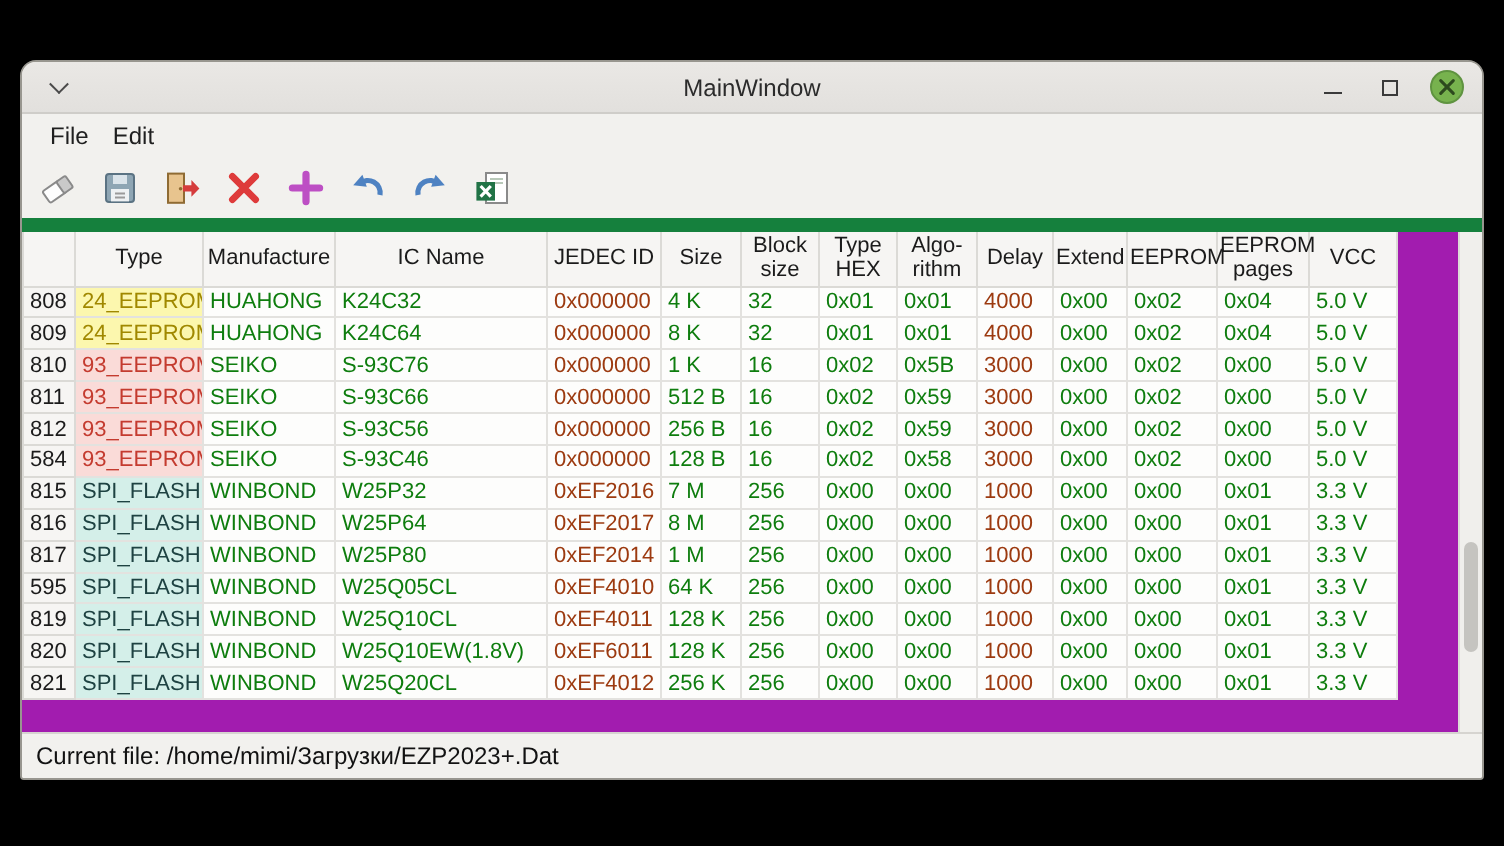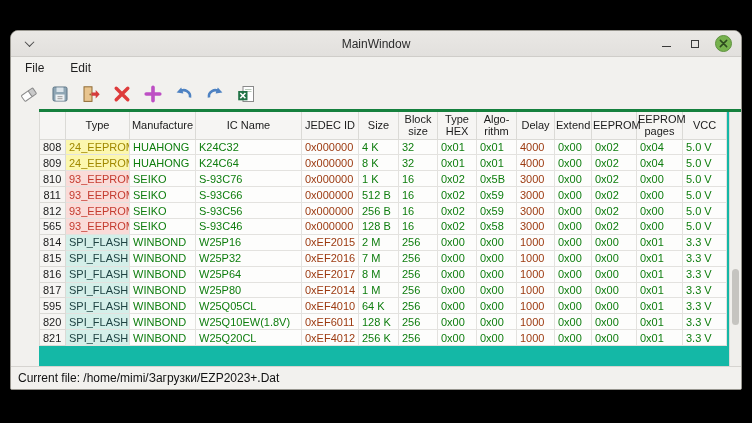--- a/index.html
+++ b/index.html
@@ -18,35 +18,35 @@
   }
   .winmenu { width:18px; height:18px; display:flex; align-items:center; justify-content:center; background:transparent; border:none; }
   .chev { width:7px; height:7px; border-right:1.6px solid #4a4a4a; border-bottom:1.6px solid #4a4a4a; transform:rotate(45deg) translate(-1px,-1px); }
   .title { position:absolute; left:50%; transform:translateX(-50%); font-size:12px; color:#2b2b2b; }
   .controls { margin-left:auto; display:flex; align-items:center; gap:11px; }
   .ctl { width:18px; height:18px; background:transparent; border:none; display:flex; align-items:center; justify-content:center; padding:0; }
   .minbar { width:9px; height:0; border-bottom:1.6px solid #3a3a3a; margin-top:5px; }
   .maxbox { width:8px; height:8px; border:1.3px solid #3a3a3a; }
   .close { width:17px; height:17px; border-radius:50%; background:var(--close_button); border:1px solid #5f9340; }
   
-  .menubar { height:22px; flex:0 0 22px; display:flex; align-items:center; gap:14px; padding:0 8px; font-size:12px; color:#1f1f1f; }
+  .menubar { height:22px; flex:0 0 22px; display:flex; align-items:center; gap:0; padding:0 8px; font-size:12px; color:#1f1f1f; }
   .menu-item { padding:2px 6px; }
   
   .toolbar { height:30px; flex:0 0 30px; display:flex; align-items:center; gap:9px; padding:0 7px; }
   .tbtn { width:22px; height:22px; background:transparent; border:none; padding:0; display:flex; align-items:center; justify-content:center; }
   
-  .table-wrap { flex:1 1 auto; position:relative; background:#14b8a6; border-top:3px solid #15803d; overflow:hidden;margin-left:28px; }
+  .table-wrap { flex:1 1 auto; position:relative; background:#a21caf; border-top:7px solid #15803d; overflow:hidden; }
   table { border-collapse:collapse; table-layout:fixed; width:687px; font-size:11px; }
   th {
     background:var(--rowheader_bg); font-weight:normal; color:#1b1b1b;
     border:1px solid #dbdad6; border-top:none; height:27px; padding:0 1px;
     text-align:center; vertical-align:middle; white-space:pre-line; line-height:1.12; font-size:11px;
   }
   td { border:1px solid var(--grid_line); height:15.9px; padding:0 3px; white-space:nowrap; overflow:hidden; background:#fdfdfc; }
-  .c-num { background:var(--rowheader_bg); color:#1b1b1b; text-align:right; border-color:#dbdad6; padding-right:4px; }
+  .c-num { background:var(--rowheader_bg); color:#1b1b1b; text-align:left; border-color:#dbdad6; padding-right:4px; }
   .c-g { color:var(--data_green); }
   .c-b { color:var(--data_brown); }
   .c-type.t24 { background:var(--type24_bg); color:var(--type24_text); }
   .c-type.t93 { background:var(--type93_bg); color:var(--type93_text); }
   .c-type.tspi { background:var(--typespi_bg); color:var(--typespi_text); }
   .vscroll { position:absolute; top:0; right:0; bottom:0; width:12px; background:#f0efec; border-left:1px solid #dcdbd7; }
   .vthumb { position:absolute; left:2px; right:2px; background:#c5c4c0; border-radius:4px; }
   
   .statusbar { height:21px; flex:0 0 21px; display:flex; align-items:center; padding:11px 7px; font-size:12px; color:#121212; background:var(--window_bg); border-top:1px solid #d6d4d0; }
 </style>
@@ -256,52 +256,36 @@
               <td class="c-g">16</td>
               <td class="c-g">0x02</td>
               <td class="c-g">0x59</td>
               <td class="c-b">3000</td>
               <td class="c-g">0x00</td>
               <td class="c-g">0x02</td>
               <td class="c-g">0x00</td>
               <td class="c-g">5.0 V</td>
             </tr>
             <tr>
-              <td class="c-num">565</td>
+              <td class="c-num">584</td>
               <td class="c-type t93">93_EEPROM</td>
               <td class="c-g">SEIKO</td>
               <td class="c-g">S-93C46</td>
               <td class="c-b">0x000000</td>
               <td class="c-g">128 B</td>
               <td class="c-g">16</td>
               <td class="c-g">0x02</td>
               <td class="c-g">0x58</td>
               <td class="c-b">3000</td>
               <td class="c-g">0x00</td>
               <td class="c-g">0x02</td>
               <td class="c-g">0x00</td>
               <td class="c-g">5.0 V</td>
             </tr>
             <tr>
-              <td class="c-num">814</td>
-              <td class="c-type tspi">SPI_FLASH</td>
-              <td class="c-g">WINBOND</td>
-              <td class="c-g">W25P16</td>
-              <td class="c-b">0xEF2015</td>
-              <td class="c-g">2 M</td>
-              <td class="c-g">256</td>
-              <td class="c-g">0x00</td>
-              <td class="c-g">0x00</td>
-              <td class="c-b">1000</td>
-              <td class="c-g">0x00</td>
-              <td class="c-g">0x00</td>
-              <td class="c-g">0x01</td>
-              <td class="c-g">3.3 V</td>
-            </tr>
-            <tr>
               <td class="c-num">815</td>
               <td class="c-type tspi">SPI_FLASH</td>
               <td class="c-g">WINBOND</td>
               <td class="c-g">W25P32</td>
               <td class="c-b">0xEF2016</td>
               <td class="c-g">7 M</td>
               <td class="c-g">256</td>
               <td class="c-g">0x00</td>
               <td class="c-g">0x00</td>
               <td class="c-b">1000</td>
@@ -342,20 +326,36 @@
               <td class="c-g">0x01</td>
               <td class="c-g">3.3 V</td>
             </tr>
             <tr>
               <td class="c-num">595</td>
               <td class="c-type tspi">SPI_FLASH</td>
               <td class="c-g">WINBOND</td>
               <td class="c-g">W25Q05CL</td>
               <td class="c-b">0xEF4010</td>
               <td class="c-g">64 K</td>
+              <td class="c-g">256</td>
+              <td class="c-g">0x00</td>
+              <td class="c-g">0x00</td>
+              <td class="c-b">1000</td>
+              <td class="c-g">0x00</td>
+              <td class="c-g">0x00</td>
+              <td class="c-g">0x01</td>
+              <td class="c-g">3.3 V</td>
+            </tr>
+            <tr>
+              <td class="c-num">819</td>
+              <td class="c-type tspi">SPI_FLASH</td>
+              <td class="c-g">WINBOND</td>
+              <td class="c-g">W25Q10CL</td>
+              <td class="c-b">0xEF4011</td>
+              <td class="c-g">128 K</td>
               <td class="c-g">256</td>
               <td class="c-g">0x00</td>
               <td class="c-g">0x00</td>
               <td class="c-b">1000</td>
               <td class="c-g">0x00</td>
               <td class="c-g">0x00</td>
               <td class="c-g">0x01</td>
               <td class="c-g">3.3 V</td>
             </tr>
             <tr>

